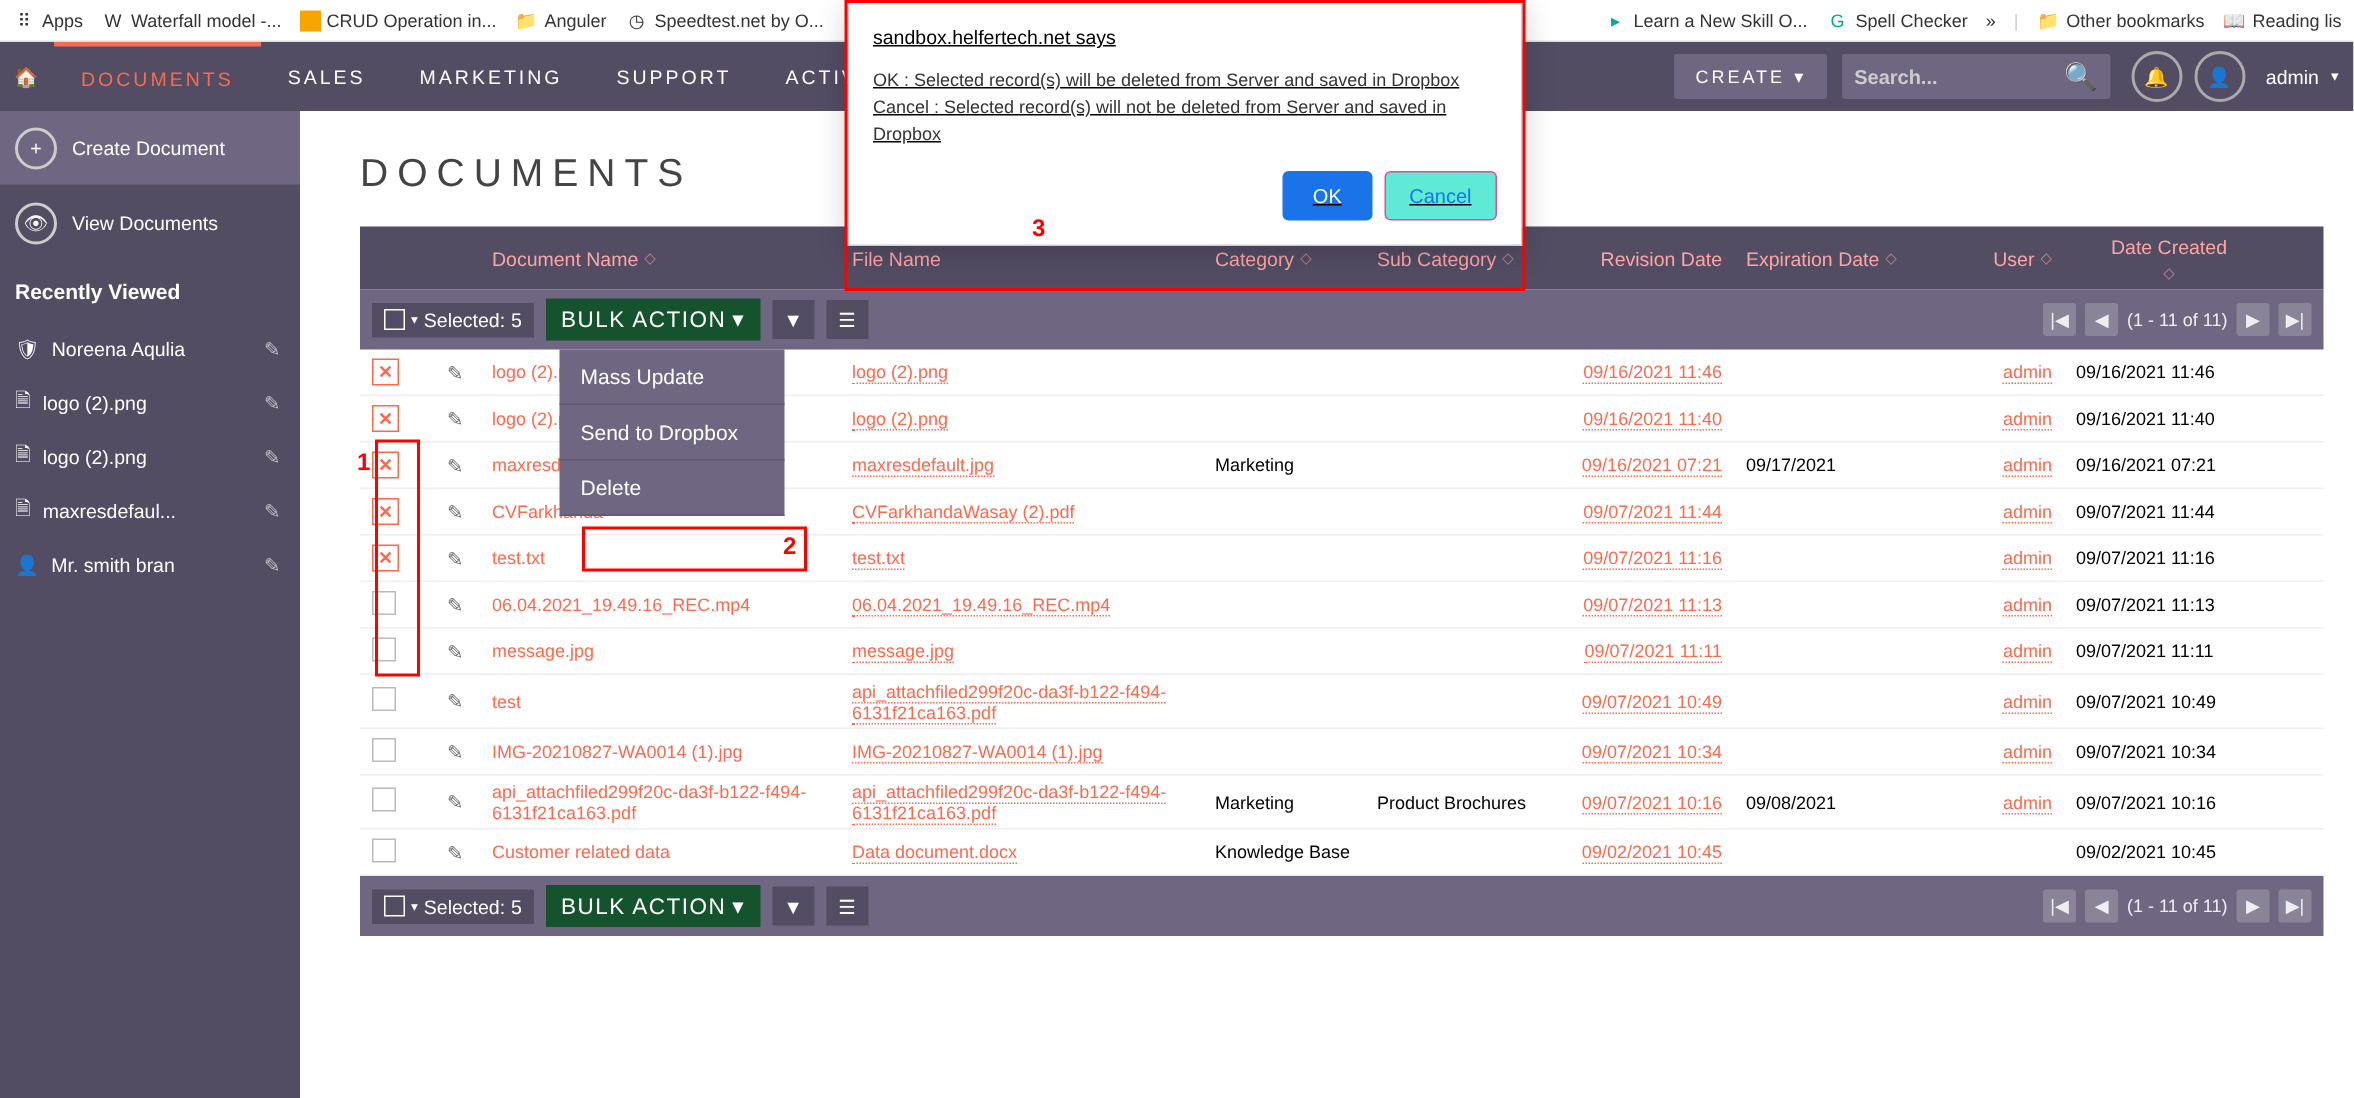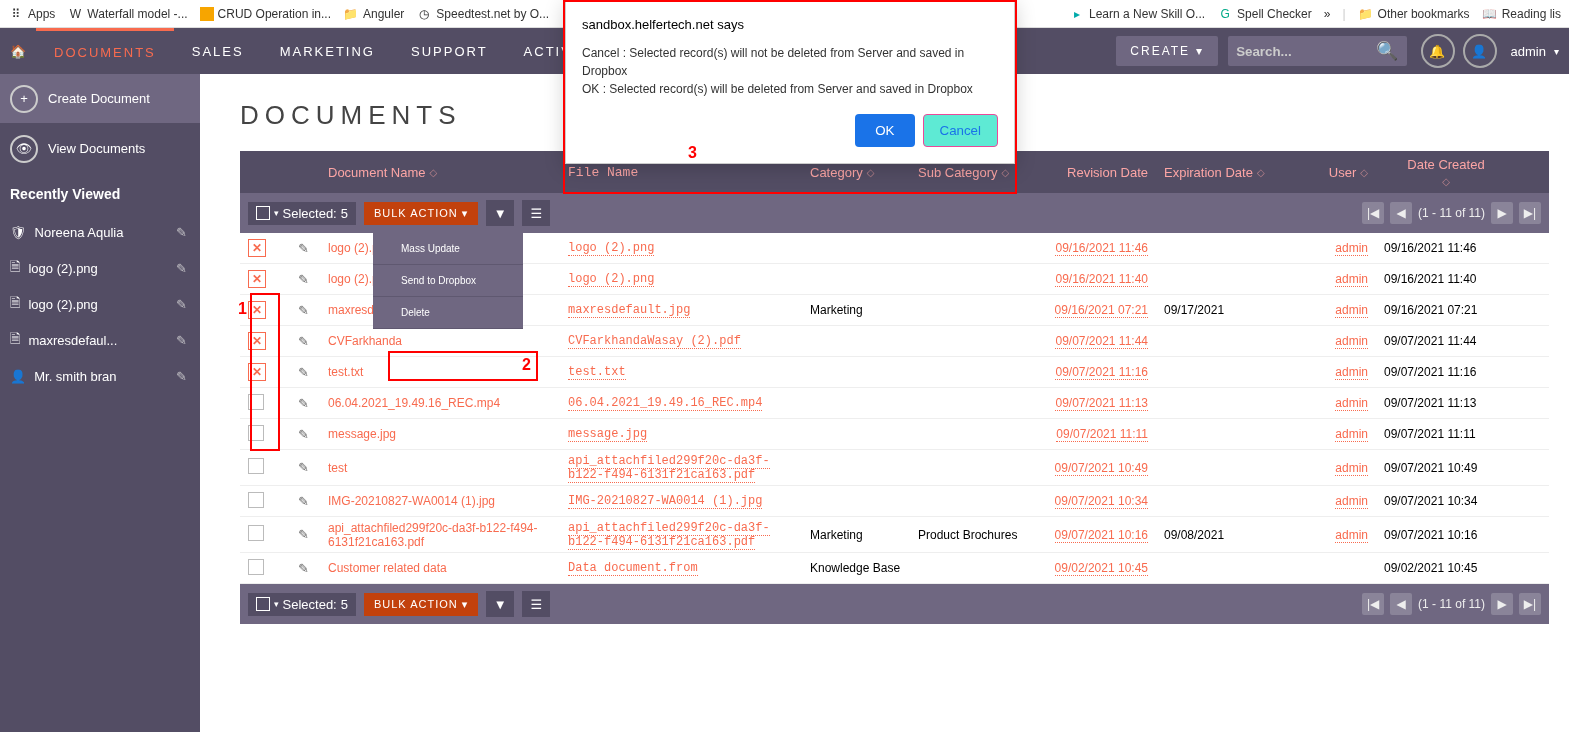--- a/index.html
+++ b/index.html
@@ -46,55 +46,55 @@
 
 
 .theader { background: #534d64; color: #fca5a5; height: 42px; display: flex; align-items: center; }
 .th { padding: 0 8px; display: flex; align-items: center; gap: 4px; font-size: 13px; }
 .th .sort { opacity: 0.6; font-size: 10px; }
 
 
 .c-chk { width: 50px; justify-content: center; }
 .c-edit { width: 30px; }
 .c-doc { width: 240px; }
-.c-file { width: 242px; font-family: Liberation Mono, monospace; }
+.c-file { width: 242px; }
 .c-cat { width: 108px; }
 .c-sub { width: 130px; }
 .c-rev { width: 116px; text-align: right; justify-content: flex-end; align-items: center; }
 .c-exp { width: 140px; }
 .c-user { width: 80px; text-align: right; justify-content: flex-end; }
 .c-date { width: 140px; justify-content: flex-end; flex-direction: column; }
 
 
 .actionbar { background: #6f6781; height: 40px; display: flex; align-items: center; padding: 0 8px; color: #fff; gap: 8px; position: relative; }
 .actionbar .sel-box { background: #534d64; padding: 4px 8px; display: flex; align-items: center; gap: 4px; }
-.actionbar .bulk-btn { background: #c2410c; padding: 5px 10px; font-size: 11px; letter-spacing: 1px; display: flex; align-items: center; gap: 4px; cursor: pointer; }
+.actionbar .bulk-btn { background: #14532d; padding: 5px 10px; font-size: 15px; letter-spacing: 1px; display: flex; align-items: center; gap: 4px; cursor: pointer; }
 .actionbar .icon-btn { background: #534d64; width: 28px; height: 26px; display: flex; align-items: center; justify-content: center; cursor: pointer; }
 .actionbar .pager { margin-left: auto; display: flex; align-items: center; gap: 6px; color: #eee; font-size: 12px; }
 .actionbar .pgbtn { width: 22px; height: 22px; background: #8a8499; display: flex; align-items: center; justify-content: center; cursor: pointer; border-radius: 2px; }
 
 
 .bulk-dropdown { position: absolute; left: 133px; top: 40px; background: #6f6781; width: 150px; z-index: 10; }
-.bulk-dropdown .bd-item { padding: 10px 28px; color: #fff; border-bottom: 1px solid #5f5870; cursor: pointer; font-size: 10px; }
+.bulk-dropdown .bd-item { padding: 10px 14px; color: #fff; border-bottom: 1px solid #5f5870; cursor: pointer; font-size: 14px; }
 
 
 .trow { height: 31px; display: flex; align-items: center; border-bottom: 1px solid #eee; font-size: 12px; }
 .trow.tall { height: 36px; }
 .trow .td { padding: 0 8px; }
 .trow .link { color: #f86b4f; border-bottom: 1px dotted #f86b4f; cursor: pointer; }
 .trow .text-link { color: #f86b4f; cursor: pointer; }
 .trow .chk { width: 16px; height: 16px; border: 1px solid #bbb; display: inline-block; }
 .trow .xmark { width: 18px; height: 18px; border: 1px solid #f86b4f; color: #f86b4f; display: inline-flex; align-items: center; justify-content: center; font-weight: bold; font-size: 12px; }
 
 
 .redbox { position: absolute; border: 2px solid red; pointer-events: none; z-index: 50; }
 .rednum { position: absolute; color: red; font-size: 16px; font-weight: bold; z-index: 51; pointer-events: none; }
 
 
-.dialog-overlay { position: absolute; left: 565px; top: 0; width: 450px; background: #fff; border: 1px solid #ccc; box-shadow: 0 4px 20px rgba(0,0,0,0.2); z-index: 40; padding: 16px; }
+.dialog-overlay { position: absolute; left: 565px; top: 0; width: 450px; background: #fff; border: 1px solid #ccc; box-shadow: 0 4px 20px rgba(0,0,0,0.2); z-index: 40; padding: 16px; text-decoration: underline; }
 .dialog-overlay .d-host { font-size: 13px; margin-bottom: 12px; }
 .dialog-overlay .d-body { font-size: 12px; line-height: 1.5; margin-bottom: 16px; color: #333; }
 .dialog-overlay .d-buttons { display: flex; justify-content: flex-end; gap: 8px; }
 .dialog-overlay .btn-ok { background: #1a73e8; color: #fff; border: none; padding: 8px 20px; border-radius: 4px; cursor: pointer; }
 .dialog-overlay .btn-cancel { background: #5eead4; color: #1a73e8; border: 1px solid #ec4899; padding: 8px 16px; border-radius: 4px; cursor: pointer; }
 
 .pencil-icon { width: 14px; height: 14px; display: inline-block; }
 .pencil-icon::before { content: "✎"; color: #666; font-size: 13px; }
 .sidebar .pencil-icon::before { color: #ddd; }
 </style>
@@ -398,21 +398,21 @@
     <div class="td c-sub">Product Brochures</div>
     <div class="td c-rev"><span class="link">09/07/2021 10:16</span></div>
     <div class="td c-exp">09/08/2021</div>
     <div class="td c-user"><span class="link">admin</span></div>
     <div class="td c-date">09/07/2021 10:16</div>
         </div>
         <div class="trow">
     <div class="td c-chk"><span class="chk"></span></div>
     <div class="td c-edit"><span class="pencil-icon"></span></div>
     <div class="td c-doc"><span class="text-link">Customer related data</span></div>
-    <div class="td c-file"><span class="link">Data document.from</span></div>
+    <div class="td c-file"><span class="link">Data document.docx</span></div>
     <div class="td c-cat">Knowledge Base</div>
     <div class="td c-sub"></div>
     <div class="td c-rev"><span class="link">09/02/2021 10:45</span></div>
     <div class="td c-exp"></div>
     <div class="td c-user"></div>
     <div class="td c-date">09/02/2021 10:45</div>
         </div>
       </div>
 
     <div class="actionbar" style="margin-top:0">
@@ -439,22 +439,22 @@
         <span class="pgbtn">▶</span>
         <span class="pgbtn">▶|</span>
       </div>
     </div>
   </div>
 </div>
 
 <div class="dialog-overlay">
   <div class="d-host">sandbox.helfertech.net says</div>
   <div class="d-body">
+    <div>OK : Selected record(s) will be deleted from Server and saved in Dropbox</div>
     <div>Cancel : Selected record(s) will not be deleted from Server and saved in Dropbox</div>
-    <div>OK : Selected record(s) will be deleted from Server and saved in Dropbox</div>
   </div>
   <div class="d-buttons">
     <button class="btn-ok">OK</button>
     <button class="btn-cancel">Cancel</button>
   </div>
 </div>
 
 <div class="redbox" style="left:250px; top:293px; width:30px; height:158px;"></div>
 <div class="rednum" style="left:238px; top:300px">1</div>
 

